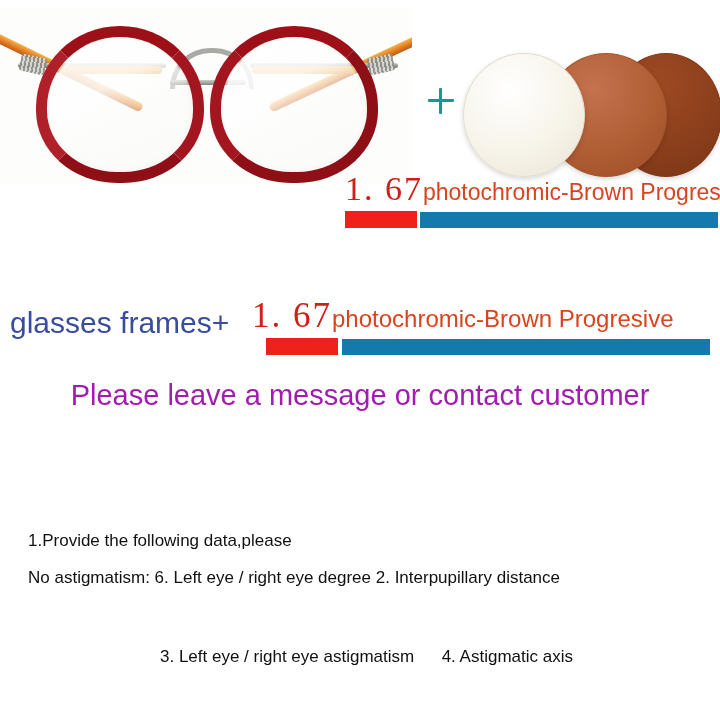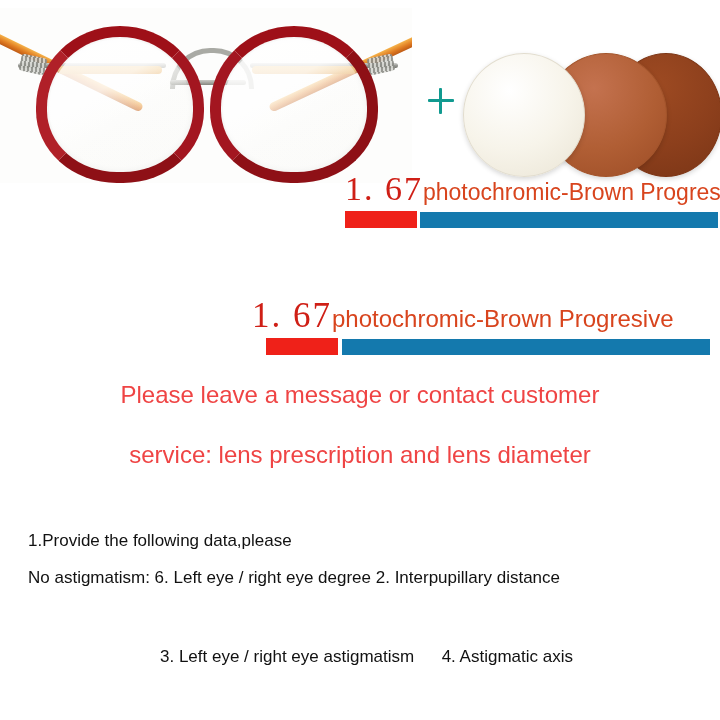--- a/index.html
+++ b/index.html
@@ -237,23 +237,23 @@
   .lockup-mid .bars { margin-top: 5px; margin-left: 14px; }
   .lockup-mid .bar-red  { width: 72px;  height: 17px; }
   .lockup-mid .bar-blue { width: 368px; height: 16px; margin-left: 4px; }
 
   
   .callout {
     position: absolute;
     left: 0;
     width: 720px;
     text-align: center;
-    color: #ef4444;
-    font-family: "Liberation Sans", sans-serif;
-    font-size: 24px;
+    color: #a21caf;
+    font-family: "Liberation Sans", sans-serif;
+    font-size: 29px;
     line-height: 34px;
     white-space: nowrap;
   }
   .callout-1 { top: 378px; }
   .callout-2 { top: 438px; }
 
   
   .detail {
     position: absolute;
     width: 720px;
@@ -308,35 +308,35 @@
         <span class="desc">photochromic-Brown Progresive</span>
       </div>
       <div class="bars">
         <div class="bar-red"></div>
         <div class="bar-blue"></div>
       </div>
     </div>
   </div>
 
   <div class="mid-row">
+    <div class="frames-label">glasses frames+</div>
 
     <div class="lockup lockup-mid">
       <div class="line-text">
         <span class="idx">1. 67</span>
         <span class="desc">photochromic-Brown Progresive</span>
       </div>
       <div class="bars">
         <div class="bar-red"></div>
         <div class="bar-blue"></div>
       </div>
     </div>
   </div>
 
   <div class="callout callout-1">Please leave a message or contact customer</div>
-  <div class="callout callout-2">service: lens prescription and lens diameter</div>
 
   <div class="detail d-center d-1">1.Provide the following data,please</div>
 
   <div class="detail d-center d-2">No astigmatism: 6. Left eye / right eye degree 2. Interpupillary distance</div>
 
 
   <div class="detail d-center d-4">
     <span class="inner">
       <span>3. Left eye / right eye astigmatism</span>
       <span class="gap"></span>

